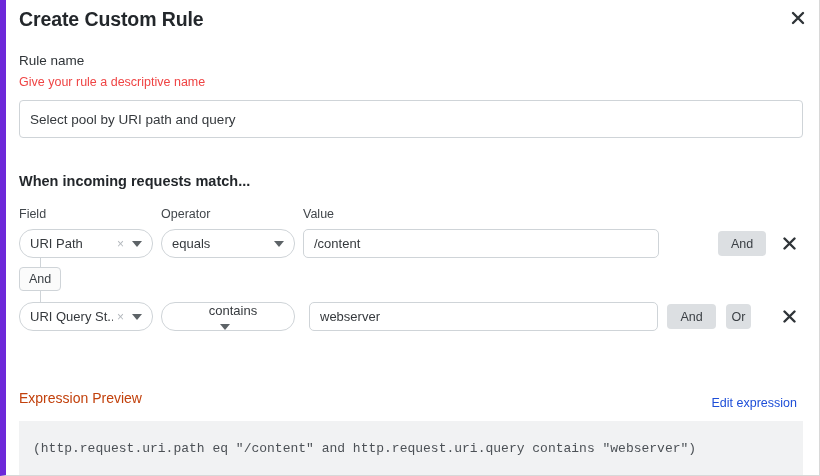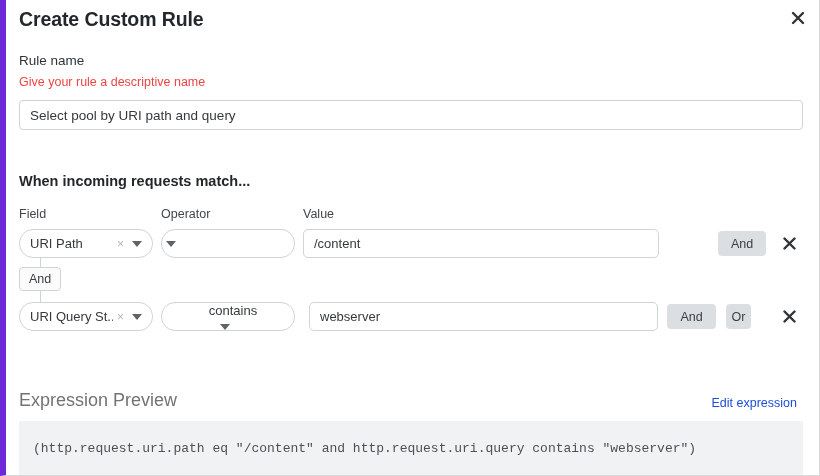--- a/index.html
+++ b/index.html
@@ -59,21 +59,21 @@
   .label-hint {
     position: absolute;
     font-size: 12.5px;
     color: #ef4444;
   }
   .rule-name-input {
     position: absolute;
     left: 13px;
     top: 100px;
     width: 784px;
-    height: 30px;
+    height: 38px;
     box-sizing: border-box;
     border: 1px solid #cfd4d8;
     border-radius: 4px;
     background: #ffffff;
     font-family: "Liberation Sans", sans-serif;
     font-size: 13.5px;
     color: #35393d;
     padding: 0 10px;
     outline: none;
   }
@@ -201,22 +201,22 @@
     color: #3a3f44;
     cursor: pointer;
     z-index: 2;
   }
 
   
   .expr-label {
     position: absolute;
     left: 13px;
     top: 390px;
-    font-size: 18px;
-    color: #737373;
+    font-size: 14px;
+    color: #c2410c;
   }
   .expr-link {
     position: absolute;
     right: 22px;
     top: 396px;
     font-size: 12.5px;
     color: #1d4ed8;
     text-decoration: none;
     cursor: pointer;
   }
@@ -269,20 +269,21 @@
     <span class="select-text">URI Path</span>
     <span class="clear-x">×</span>
     <span class="caret">
       <svg width="10" height="6" viewBox="0 0 10 6">
           <path d="M0 0 L5 6 L10 0 Z" fill="#5d6367"></path>
         </svg>
     </span>
   </div>
 
   <div class="select-box" style="left:155px; top:229px; width:134px;">
+    <span class="select-text">equals</span>
     <span class="caret">
       <svg width="10" height="6" viewBox="0 0 10 6">
           <path d="M0 0 L5 6 L10 0 Z" fill="#5d6367"></path>
         </svg>
     </span>
   </div>
 
   <input class="value-input" style="left: 297px; top: 229px; width: 356px;" type="text" value="/content">
 
   <button class="logic-btn" style="left:712px; top:231px; width:48px;">And</button>

